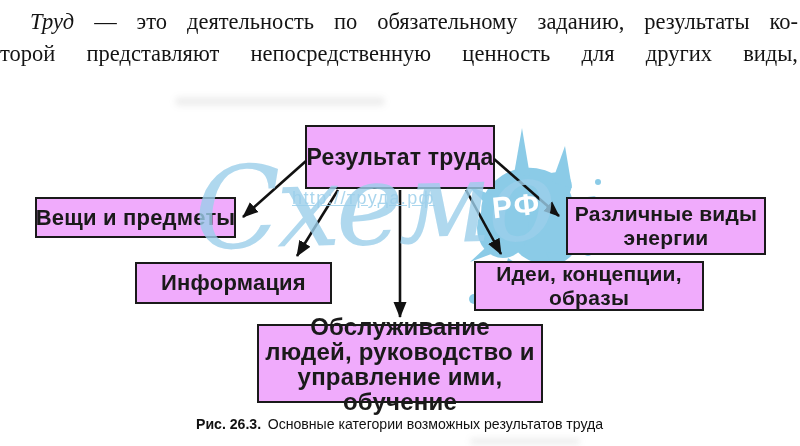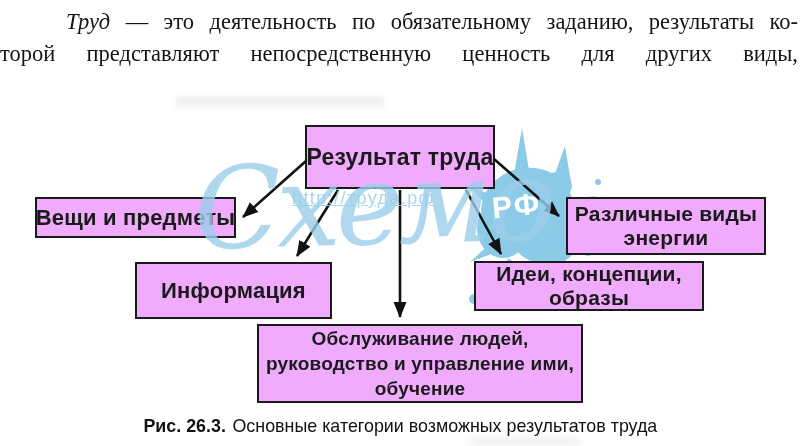--- a/index.html
+++ b/index.html
@@ -3,32 +3,32 @@
 <meta charset="utf-8">
 <style>
   html,body{margin:0;padding:0;background:#ffffff;}
   .page{position:relative;width:800px;height:446px;background:#fff;overflow:hidden;
         font-family:"Liberation Serif",serif;color:#141414;}
 
   
   .para{position:absolute;left:0;top:6px;width:798px;font-size:22.5px;line-height:32px;}
   .pline{display:block;white-space:nowrap;}
   .pl-just{text-align:justify;text-align-last:justify;white-space:normal;}
-  .pl1{text-indent:30px;padding-left:36px;}
+  .pl1{text-indent:30px;}
   .term{font-style:italic;}
 
   
   .box{position:absolute;box-sizing:border-box;background:#f0abfc;border:2.5px solid #1a1a1a;
        display:flex;align-items:center;justify-content:center;text-align:center;
        font-family:"Liberation Sans",sans-serif;font-weight:700;color:#1a1a1a;z-index:2;
        letter-spacing:.2px;}
   #box-root   {left:305px;top:125px;width:190px;height:64px;font-size:23px;white-space:nowrap;}
   #box-things {left:35px; top:197px;width:201px;height:41px;font-size:22px;white-space:nowrap;}
-  #box-info   {left:135px;top:262px;width:197px;height:57px;font-size:22px;white-space:nowrap;}
-  #box-service{left:257px;top:324px;width:326px;height:79px;font-size:19px;line-height:25px;padding:2px 6px;}
+  #box-info   {left:135px;top:262px;width:197px;height:42px;font-size:22px;white-space:nowrap;}
+  #box-service{left:257px;top:324px;width:286px;height:79px;font-size:24px;line-height:25px;padding:2px 6px;}
   #box-ideas  {left:474px;top:261px;width:230px;height:50px;font-size:21px;line-height:24px;}
   #box-energy {left:566px;top:197px;width:200px;height:58px;font-size:21px;line-height:24px;}
 
   
   .layer{position:absolute;left:0;top:0;width:800px;height:446px;pointer-events:none;}
   .splash-layer{z-index:1;opacity:.9;}
   .splash-fill{fill:var(--splash,#7fc6e5);}
   .arrows-layer{z-index:3;}
   .arrow-line{stroke:#111;stroke-width:2.6px;fill:none;}
 
@@ -39,21 +39,21 @@
            color:var(--wm,#9ccfeb);opacity:.8;transform:rotate(-1.5deg);}
   .wm-url{position:absolute;left:292px;top:188px;z-index:4;
           font-family:"Liberation Sans",sans-serif;font-size:18px;letter-spacing:1.4px;
           color:var(--wm,#9ccfeb);opacity:.85;text-decoration:underline;}
   .wm-badge{position:absolute;left:492px;top:189px;z-index:5;
             font-family:"Liberation Sans",sans-serif;font-weight:700;font-size:30px;
             letter-spacing:2px;color:#ffffff;transform:rotate(-6deg);}
 
   
   .caption{position:absolute;left:0;top:415px;width:800px;text-align:center;z-index:2;
-           font-family:"Liberation Sans",sans-serif;font-size:19px;color:#111;}
+           font-family:"Liberation Sans",sans-serif;font-size:15px;color:#111;}
   .cap-inner{display:inline-block;transform:scaleX(.94);white-space:nowrap;}
   .cap-label{font-weight:700;}
   .cap-text{margin-left:7px;}
 
   
   .smudge{position:absolute;background:rgba(90,90,90,.10);filter:blur(3px);z-index:0;}
   .sm1{left:175px;top:97px;width:210px;height:9px;border-radius:5px;}
   .sm2{left:470px;top:438px;width:110px;height:7px;border-radius:4px;}
 </style>
 </head>

